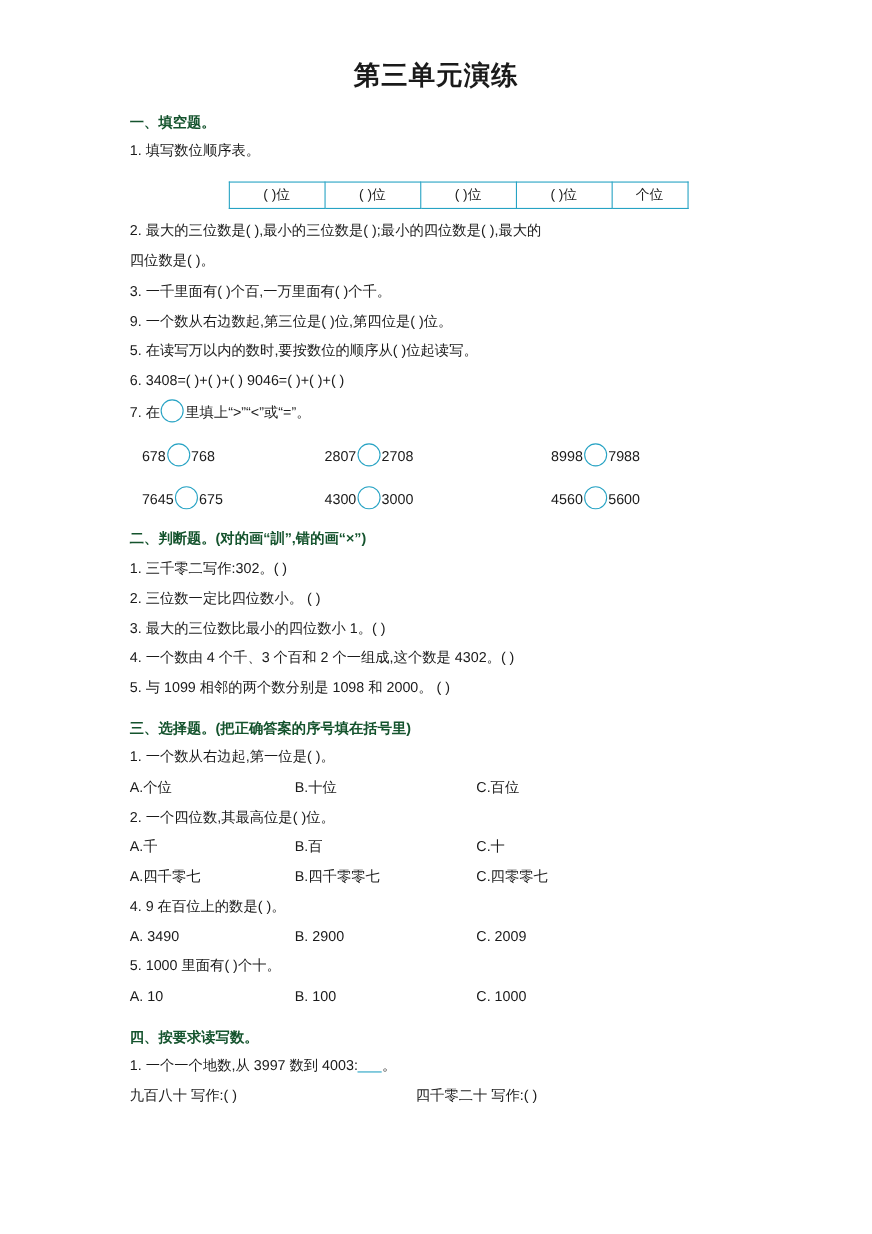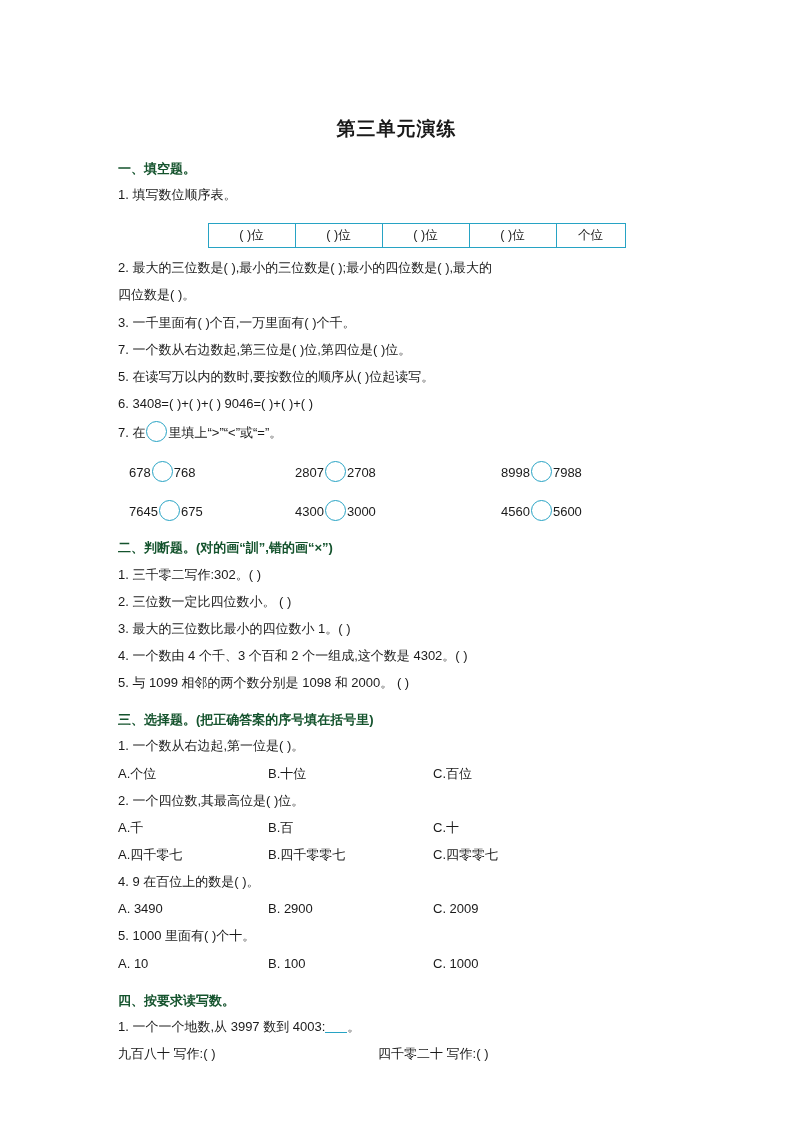--- a/index.html
+++ b/index.html
@@ -17,25 +17,25 @@
   }
   .page {
     position: relative;
     width: 793px;
     height: 1122px;
     box-sizing: border-box;
     padding: 0 118px 0 118px;
   }
   .doc-title {
     text-align: center;
-    font-size: 19px;
+    font-size: 24px;
     font-weight: bold;
     color: #1a1a1a;
     margin: 0;
-    padding-top: 116px;
+    padding-top: 52px;
     letter-spacing: 1px;
   }
   .section-head {
     color: #14532d;
     font-size: 13px;
     font-weight: bold;
     margin-top: 18px;
     margin-bottom: 6px;
     line-height: 1.4;
   }
@@ -132,21 +132,21 @@
         <td class="w1">(     )位</td>
         <td class="w2">个位</td>
       </tr>
     </tbody>
       </table>
   </div>
 
   <div class="q">2. 最大的三位数是(          ),最小的三位数是(          );最小的四位数是(          ),最大的</div>
   <div class="q tight">四位数是(          )。</div>
   <div class="q">3. 一千里面有(          )个百,一万里面有(          )个千。</div>
-  <div class="q">7. 一个数从右边数起,第三位是(          )位,第四位是(          )位。</div>
+  <div class="q">9. 一个数从右边数起,第三位是(          )位,第四位是(          )位。</div>
   <div class="q">5. 在读写万以内的数时,要按数位的顺序从(          )位起读写。</div>
   <div class="q">6. 3408=(          )+(     )+(          )        9046=(          )+(     )+(          )</div>
 
   <div class="q">
     <span>7. 在</span><span class="circle"></span><span>里填上“&gt;”“&lt;”或“=”。</span>
   </div>
 
   <div class="cmp-row">
     <span class="cell c1 nowrap"><span>678</span><span class="circle"></span><span>768</span></span>
     <span class="cell c2 nowrap"><span>2807</span><span class="circle"></span><span>2708</span></span>

